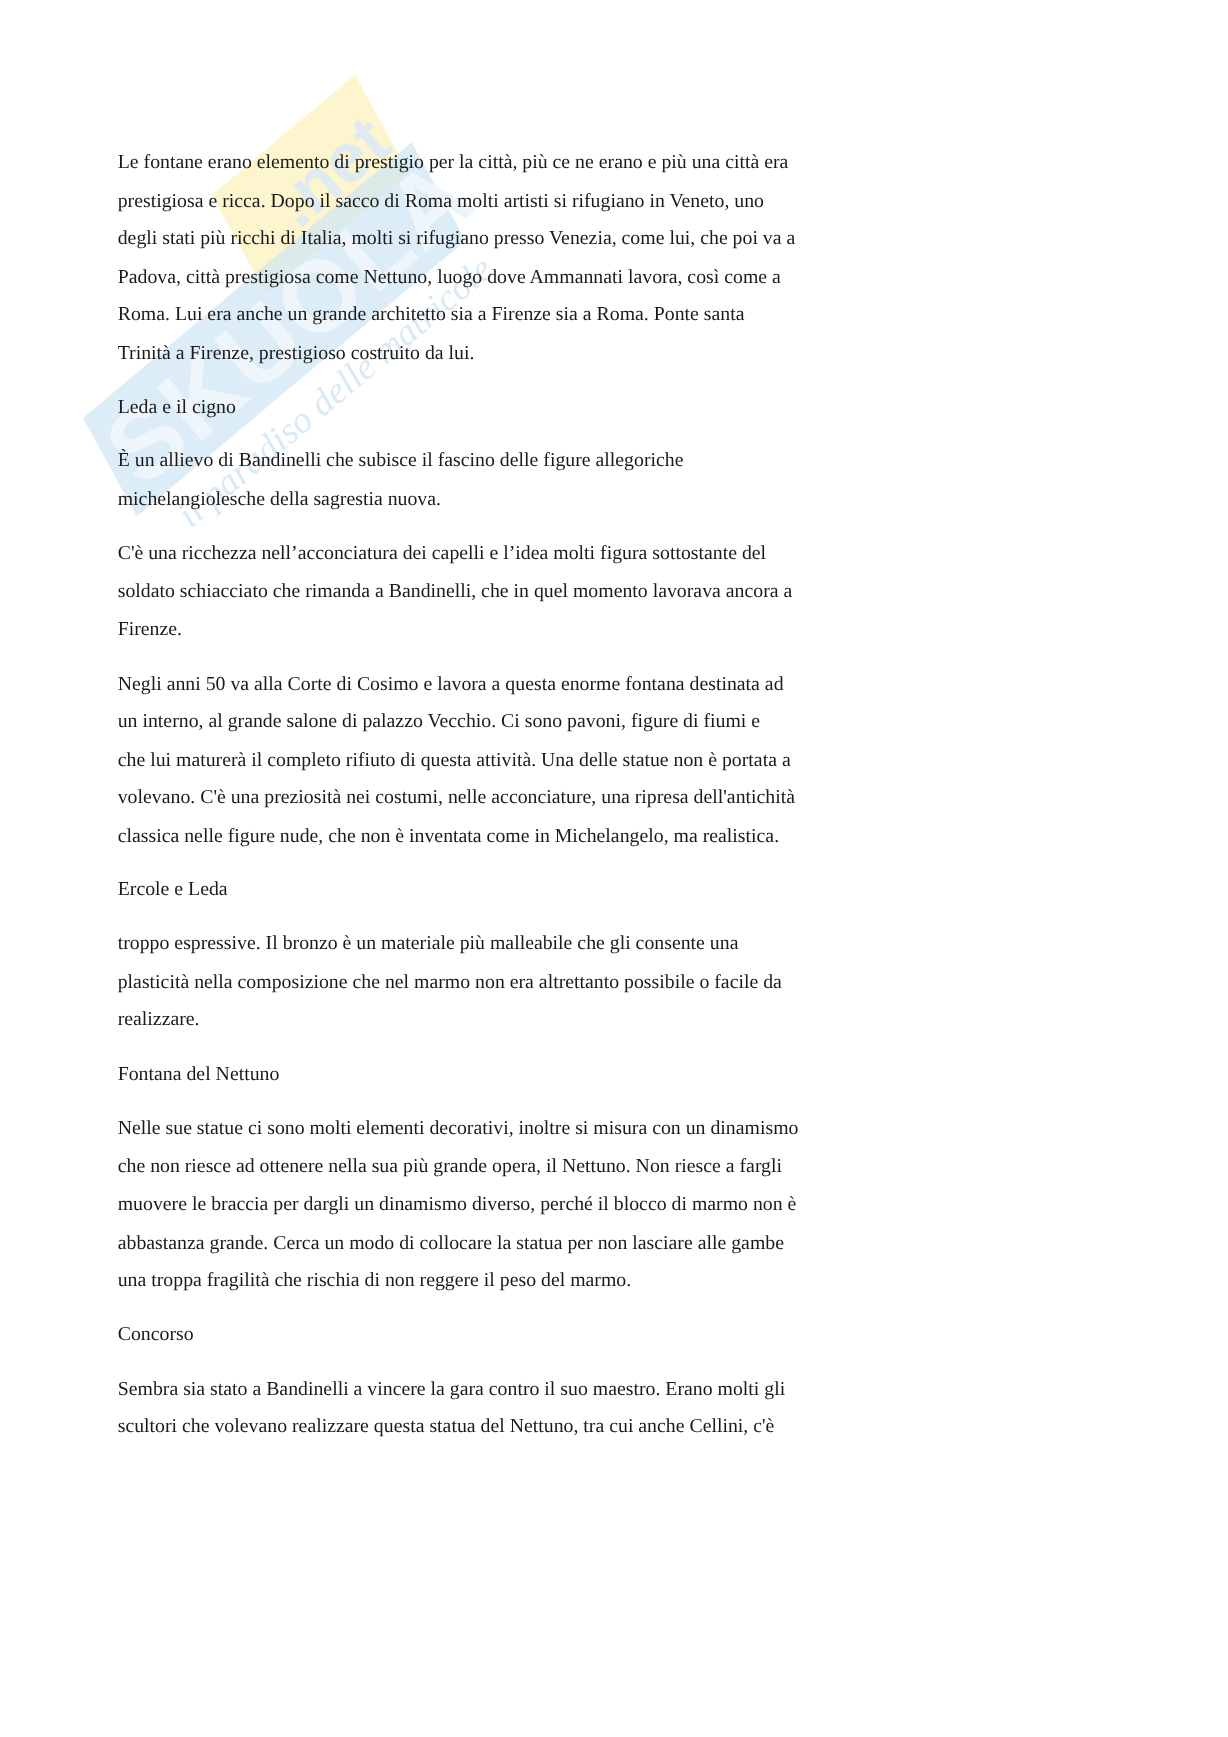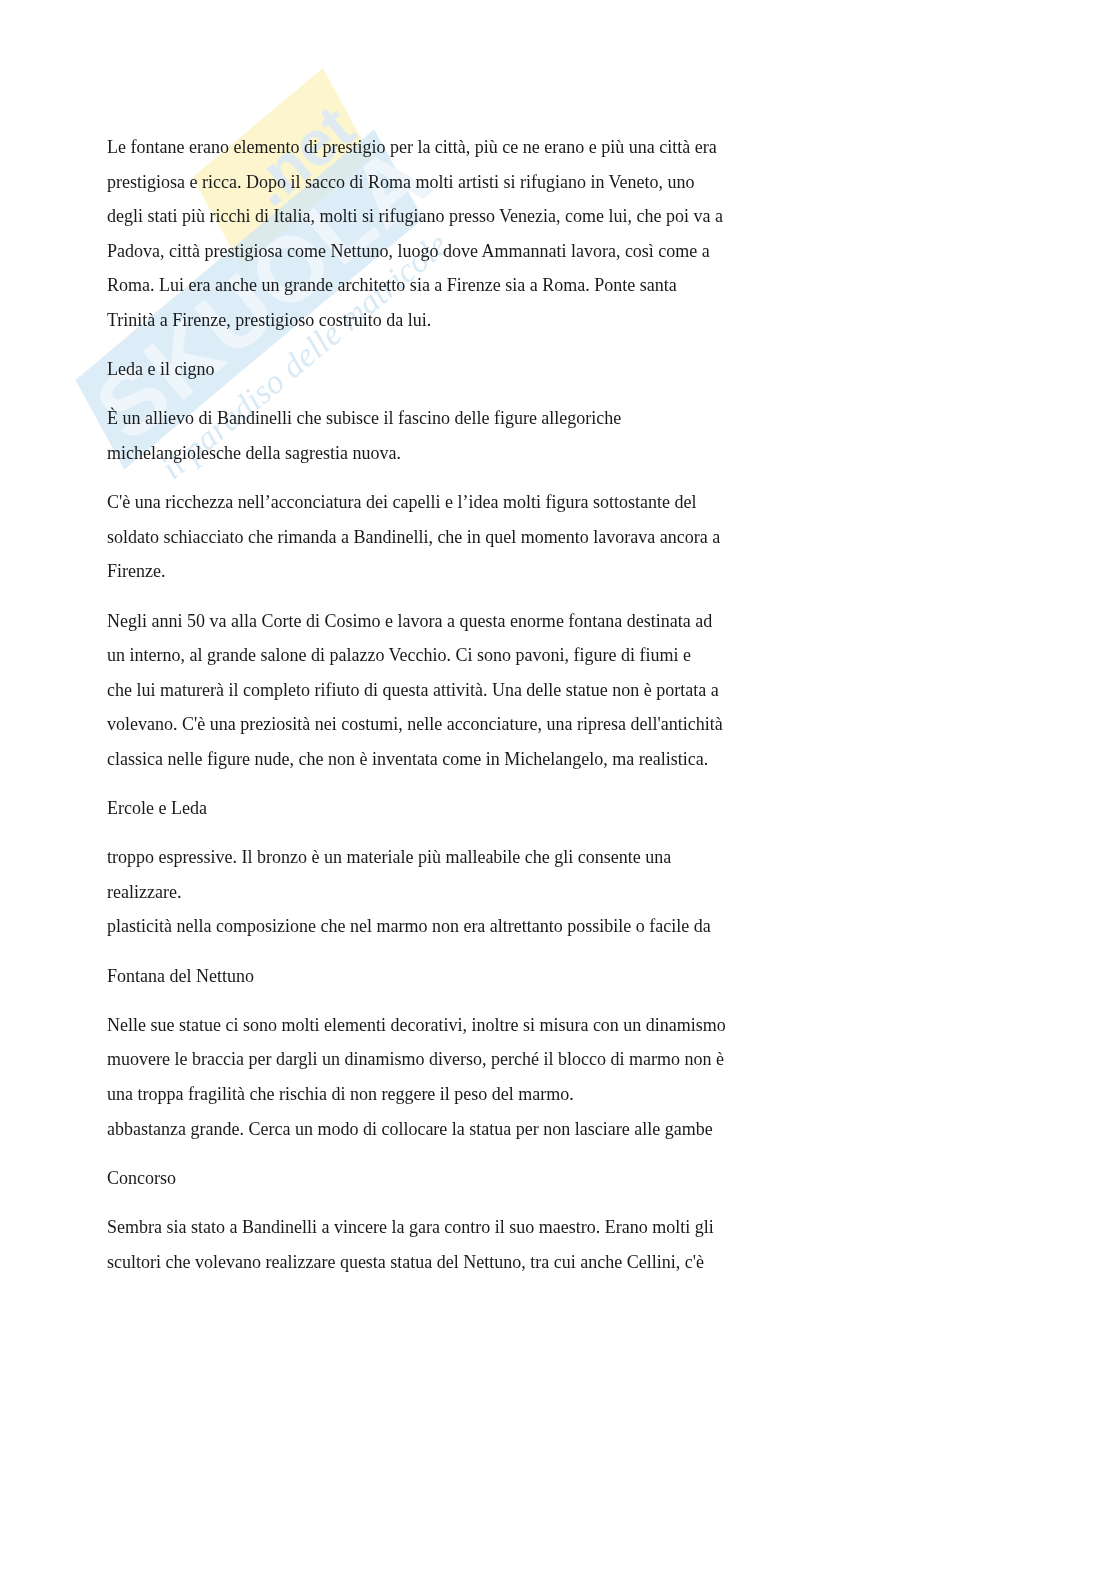--- a/index.html
+++ b/index.html
@@ -92,33 +92,34 @@
     <span class="line">volevano. C'è una preziosità nei costumi, nelle acconciature, una ripresa dell'antichità</span>
     <span class="line">classica nelle figure nude, che non è inventata come in Michelangelo, ma realistica.</span>
   </p>
 
   <p class="para heading">
     <span class="line">Ercole e Leda</span>
   </p>
 
   <p class="para">
     <span class="line">troppo espressive. Il bronzo è un materiale più malleabile che gli consente una</span>
+    <span class="line">plasticità nella composizione che nel marmo non era altrettanto possibile o facile da</span>
     <span class="line">realizzare.</span>
-    <span class="line">plasticità nella composizione che nel marmo non era altrettanto possibile o facile da</span>
   </p>
 
   <p class="para heading">
     <span class="line">Fontana del Nettuno</span>
   </p>
 
   <p class="para">
     <span class="line">Nelle sue statue ci sono molti elementi decorativi, inoltre si misura con un dinamismo</span>
+    <span class="line">che non riesce ad ottenere nella sua più grande opera, il Nettuno. Non riesce a fargli</span>
     <span class="line">muovere le braccia per dargli un dinamismo diverso, perché il blocco di marmo non è</span>
+    <span class="line">abbastanza grande. Cerca un modo di collocare la statua per non lasciare alle gambe</span>
     <span class="line">una troppa fragilità che rischia di non reggere il peso del marmo.</span>
-    <span class="line">abbastanza grande. Cerca un modo di collocare la statua per non lasciare alle gambe</span>
   </p>
 
   <p class="para heading">
     <span class="line">Concorso</span>
   </p>
 
   <p class="para">
     <span class="line">Sembra sia stato a Bandinelli a vincere la gara contro il suo maestro. Erano molti gli</span>
     <span class="line">scultori che volevano realizzare questa statua del Nettuno, tra cui anche Cellini, c'è</span>
   </p>

